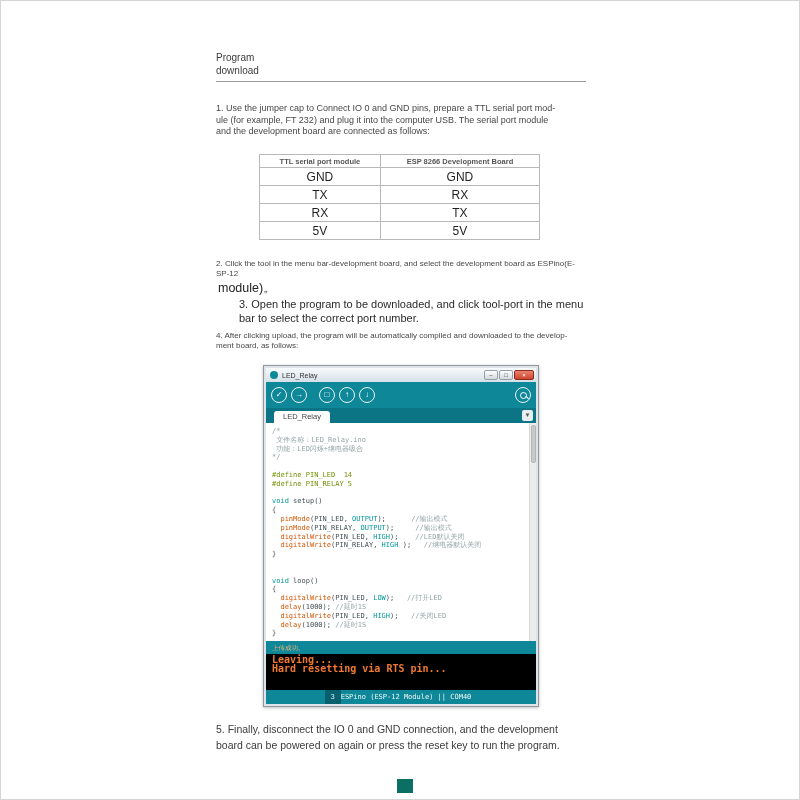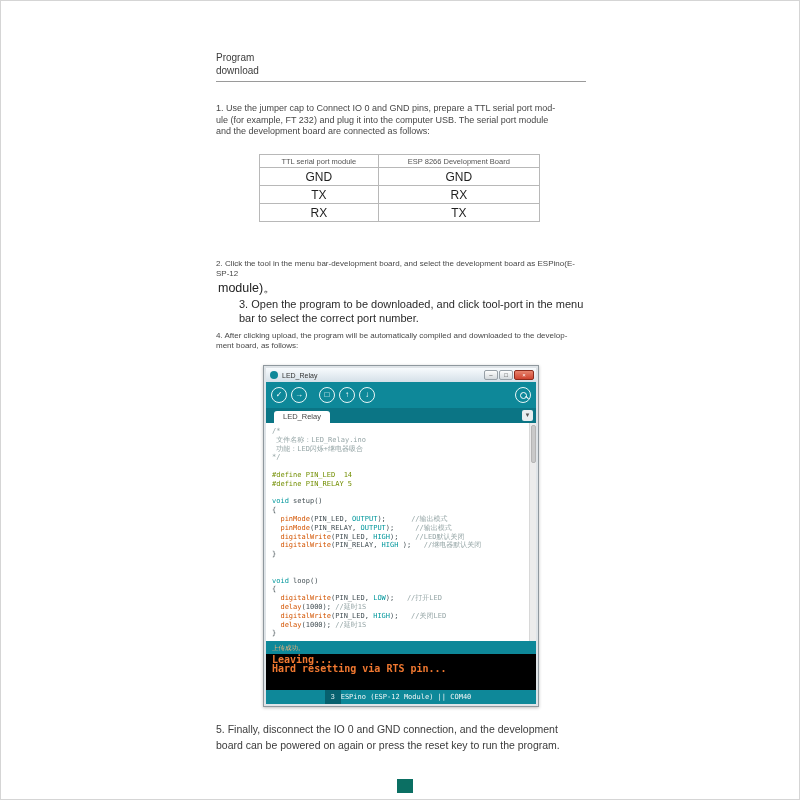--- a/index.html
+++ b/index.html
@@ -12,21 +12,21 @@
 
   .step { position:absolute; white-space:pre-line; }
   .step1 { left:215px; top:102px; font-size:9px; line-height:11.5px; color:#474747; }
   .step2 { left:215px; top:258px; font-size:8px; line-height:10px; color:#474747; }
   .step2-large { position:absolute; left:217px; top:279px; font-size:12.5px; color:#222; }
   .step3 { left:215px; top:297px; font-size:11px; line-height:13.5px; color:#2b2b2b;margin-left:23px; }
   .step4 { left:215px; top:330px; font-size:8px; line-height:10px; color:#474747; }
   .step5 { left:215px; top:720px; font-size:10.5px; line-height:16px; color:#3b3b3b; }
 
   .conn-table { position:absolute; left:258px; top:153px; width:281px; border-collapse:collapse; }
-  .conn-table th { font-size:7.5px; font-weight:normal; color:#555; height:13px; border:1px solid #b8b8b8; text-align:center; }
+  .conn-table th { font-size:7.5px; font-weight:bold; color:#555; height:13px; border:1px solid #b8b8b8; text-align:center; }
   .conn-table td { font-size:12px; color:#1f1f1f; height:18px; border:1px solid #b8b8b8; text-align:center; }
 
   
   .ide-window { position:absolute; left:262px; top:364px; width:276px; height:342px; background:#dfe4e8; border:1px solid #8f989e; display:flex; flex-direction:column; padding:2px; box-shadow:0 1px 3px rgba(0,0,0,.25); }
   .titlebar { height:14px; background:linear-gradient(#f8fbfd,#d5e0e8); display:flex; align-items:center; padding:0 2px 0 4px; }
   .app-icon { width:8px; height:8px; border-radius:50%; background:#0e8899; display:inline-block; margin-right:4px; }
   .win-title { font-size:7px; color:#333; flex:1; }
   .win-controls { display:flex; gap:1px; }
   .wbtn { width:14px; height:10px; font-size:6px; line-height:9px; text-align:center; color:#333; background:linear-gradient(#fdfdfd,#d4d9dd); border:1px solid #97a0a7; border-radius:2px; }
   .wbtn.close { width:20px; background:linear-gradient(#e8836d,#cf4431); color:#fff; border-color:#8d2a1c; }
@@ -90,20 +90,24 @@
           <td>GND</td>
           <td>GND</td>
         </tr>
         <tr>
           <td>TX</td>
           <td>RX</td>
         </tr>
         <tr>
           <td>RX</td>
           <td>TX</td>
+        </tr>
+        <tr>
+          <td>5V</td>
+          <td>5V</td>
         </tr>
       </tbody>
   </table>
 
   <p class="step step2">2. Click the tool in the menu bar-development board, and select the development board as ESPino(E-
 SP-12</p>
   <p class="step2-large">module)。</p>
   <p class="step step3">3. Open the program to be downloaded, and click tool-port in the menu
 bar to select the correct port number.</p>
   <p class="step step4">4. After clicking upload, the program will be automatically compiled and downloaded to the develop-

